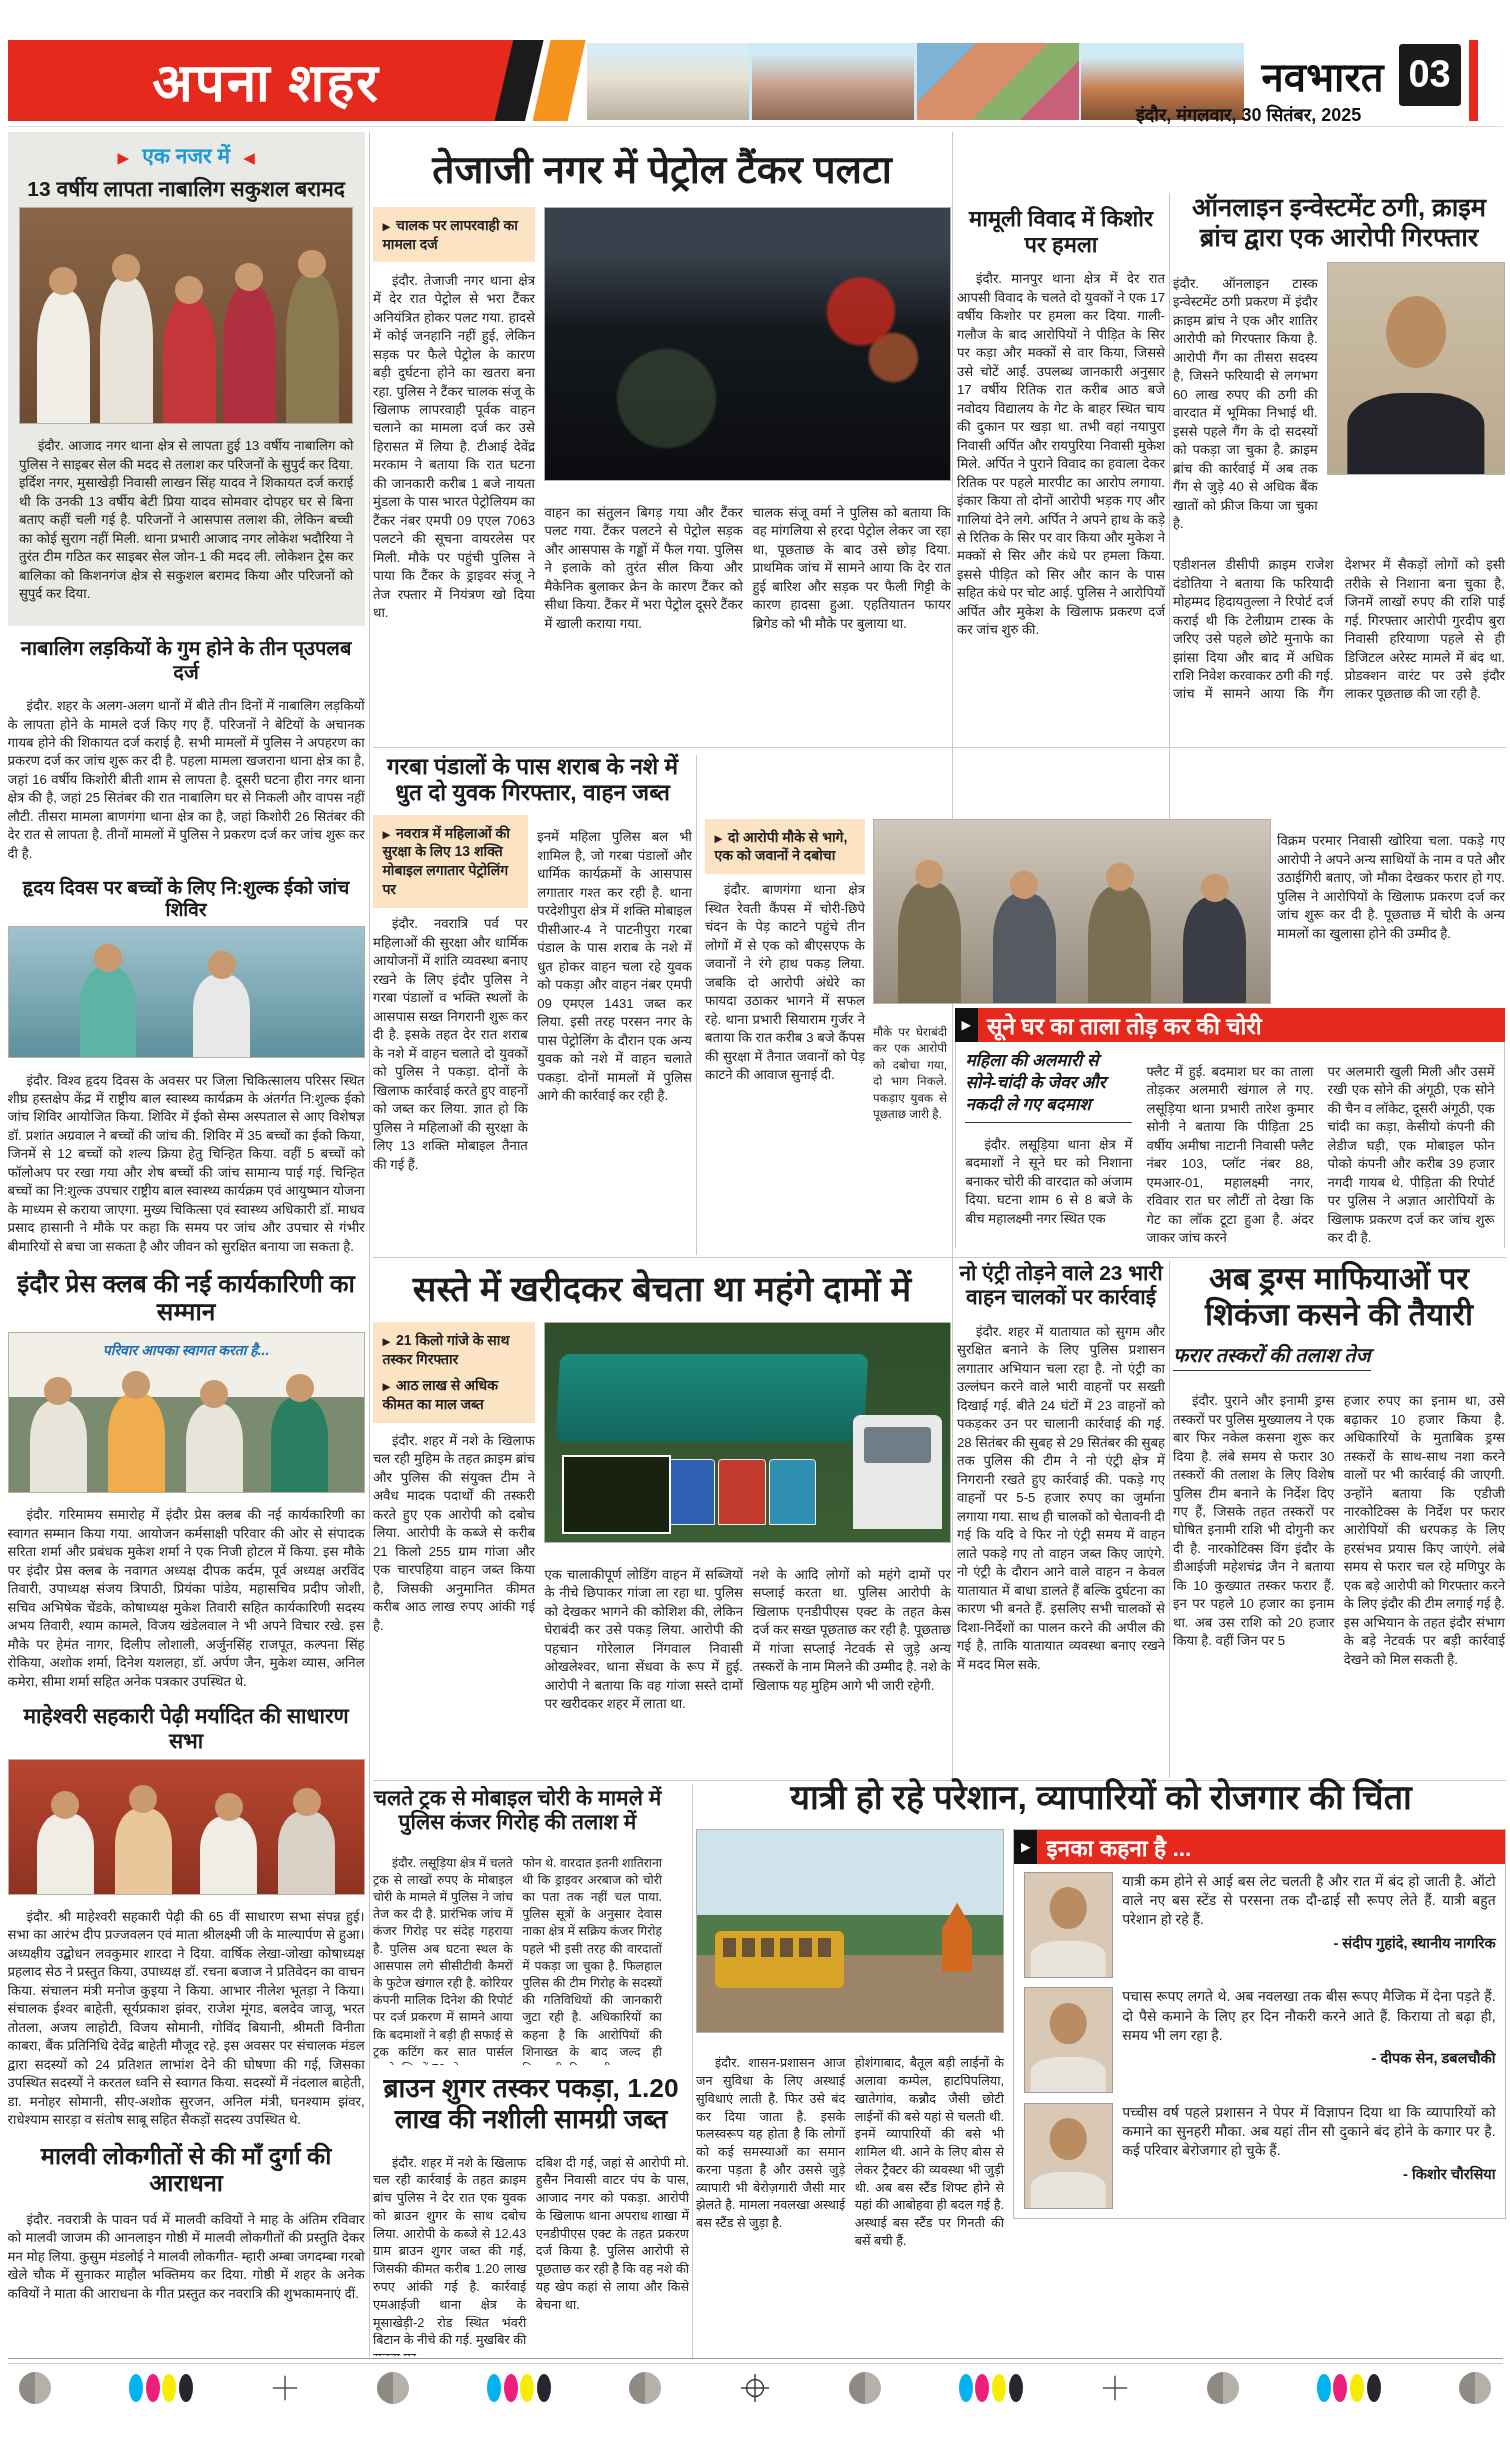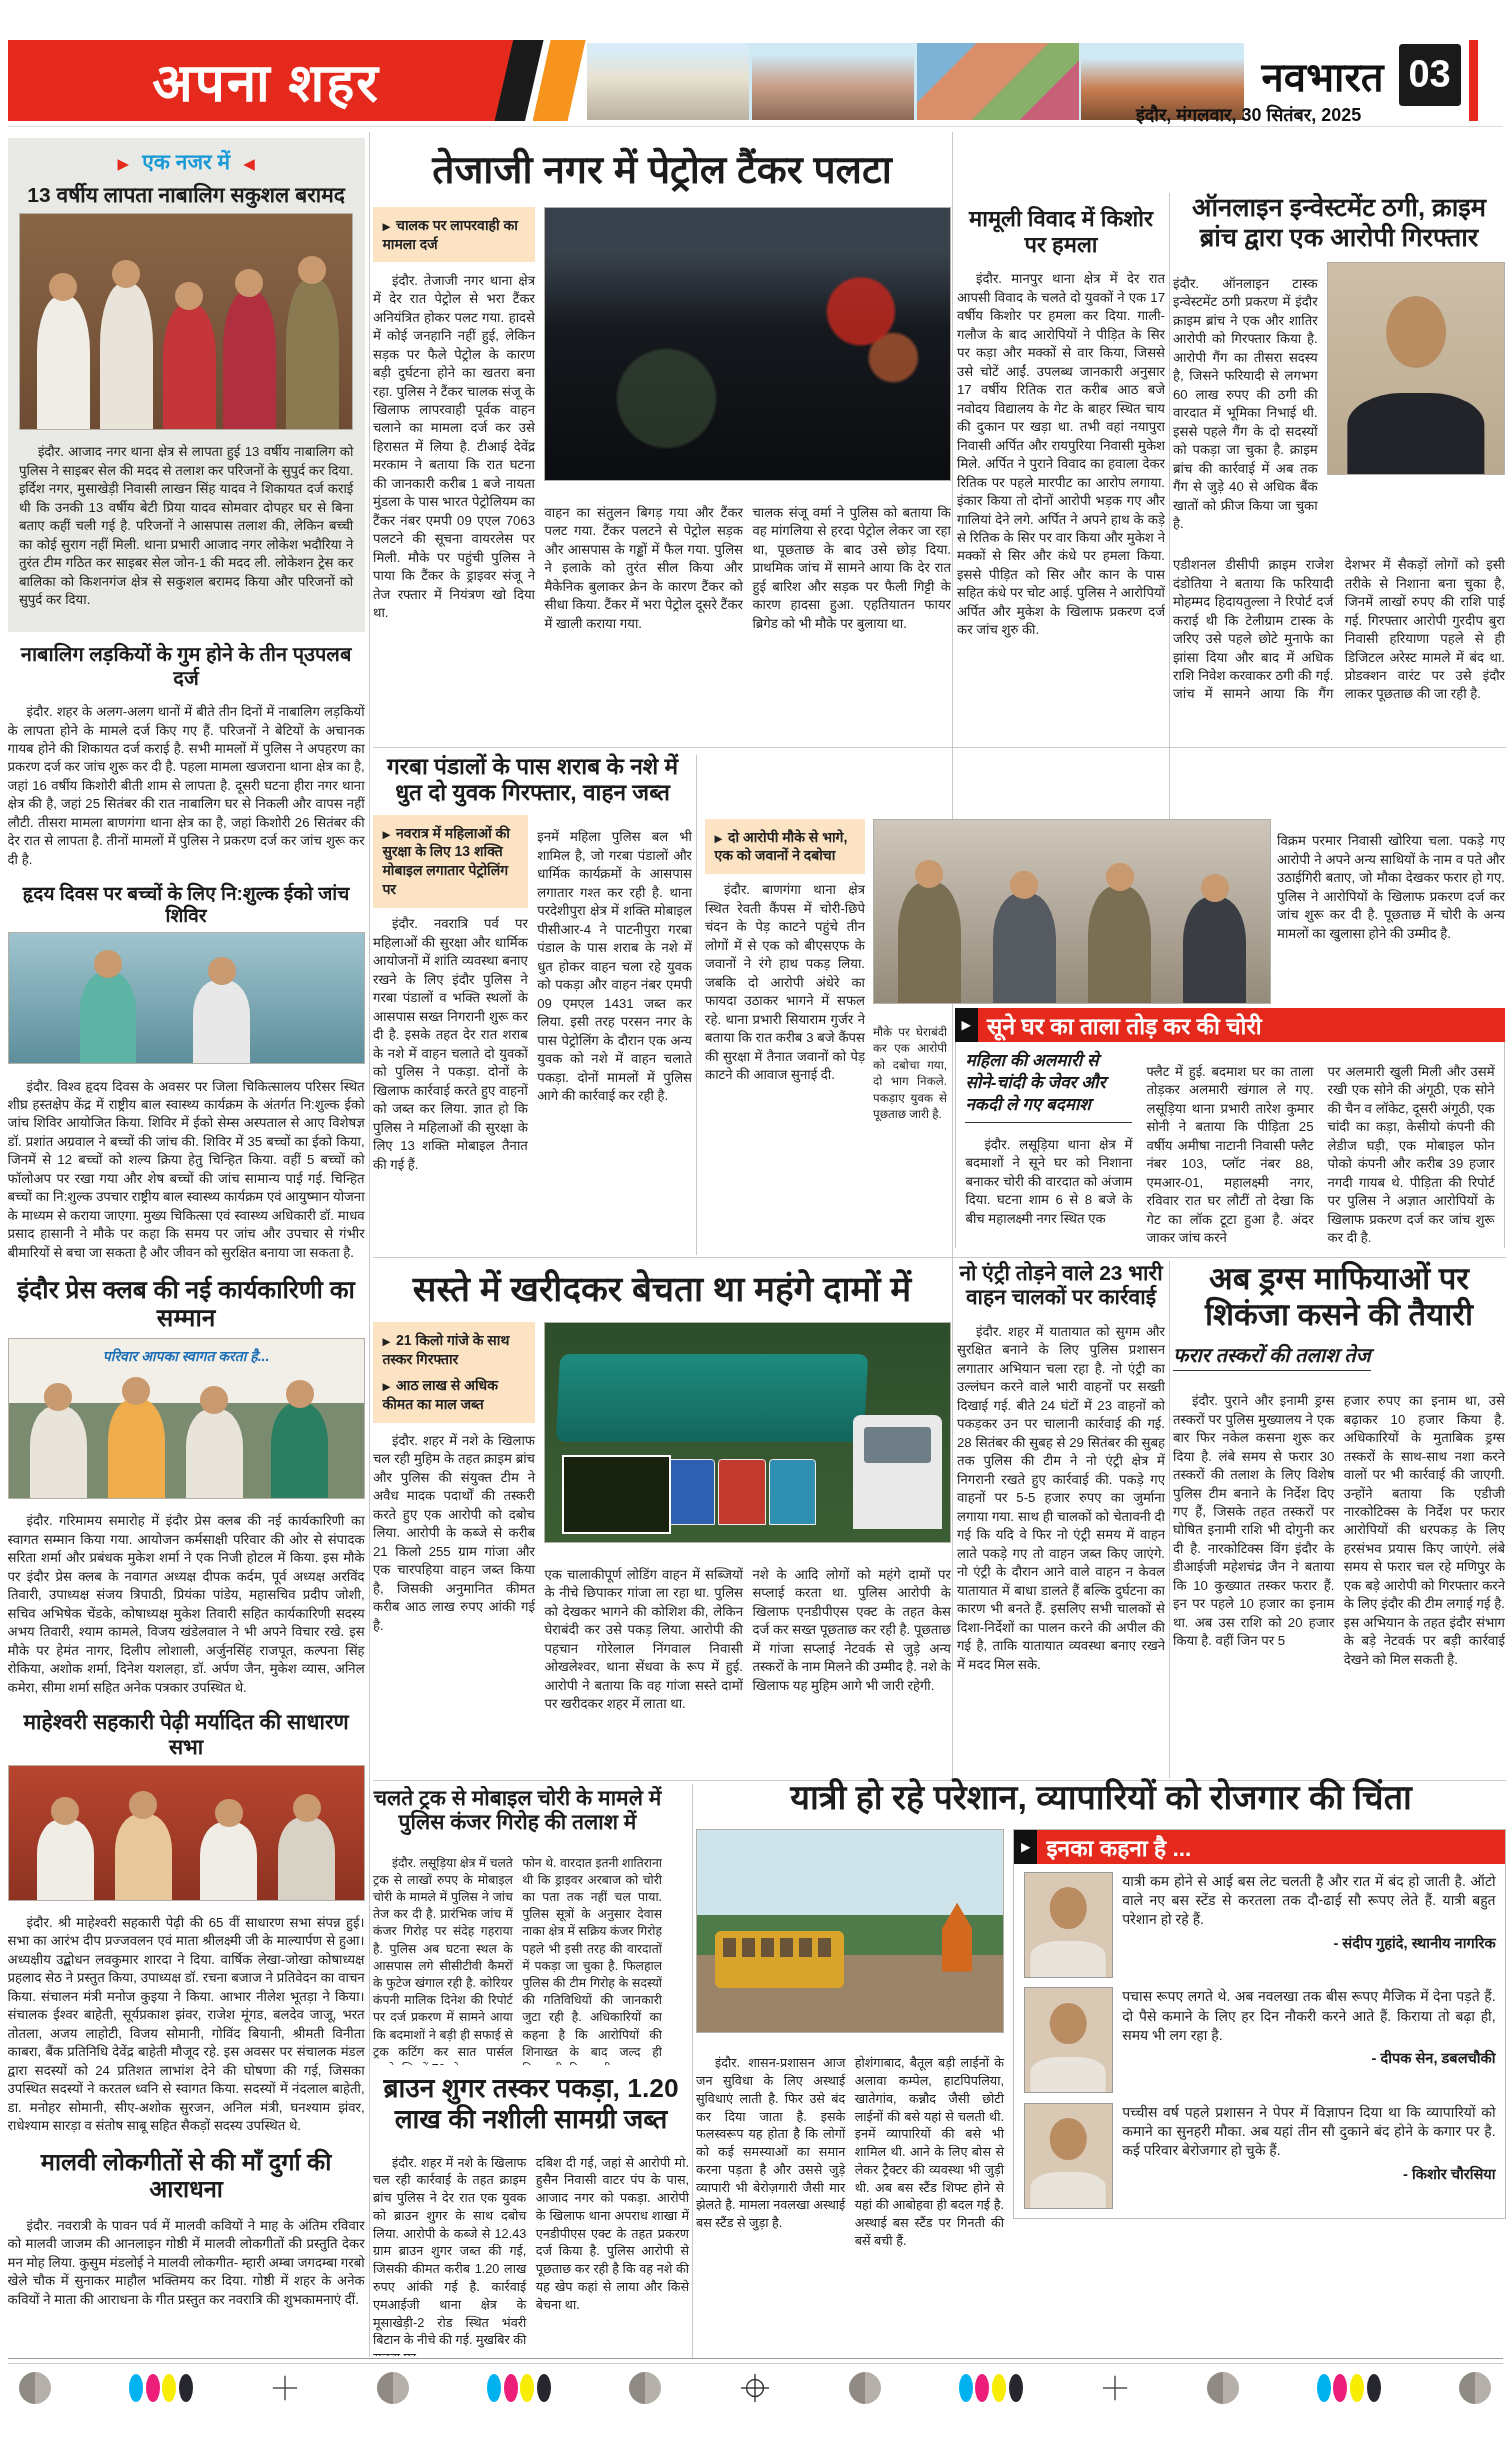--- a/index.html
+++ b/index.html
@@ -84,21 +84,21 @@
       background:repeating-linear-gradient(90deg,#69543a 0 13.2px,#d8a52a 13.2px 19px);}
   .ph-bus .mand{position:absolute;right:10%;bottom:30%;width:10%;height:34%;background:#d2691e;
       clip-path:polygon(50% 0,100% 38%,100% 100%,0 100%,0 38%);}
   .qph{width:87px;height:104px;flex:none;border:0.9px solid #999;position:relative;overflow:hidden;
       background:linear-gradient(180deg,#d9c9b4 0 100%);}
   .qph::before{content:"";position:absolute;top:14%;left:50%;transform:translateX(-50%);
       width:42%;height:40%;border-radius:50%;background:#b98c62;}
   .qph::after{content:"";position:absolute;bottom:0;left:50%;transform:translateX(-50%);
       width:86%;height:34%;border-radius:40% 40% 0 0;background:#e8e4dc;}
   
-  .col-left{position:absolute;left:7.6px;top:138px;width:357px;height:2224px;overflow:hidden;}
+  .col-left{position:absolute;left:7.6px;top:132px;width:357px;height:2224px;overflow:hidden;}
   .eknazar{background:#e9e9e6;padding:9.4px 11.3px;margin-bottom:11.3px;}
   .kicker-row{text-align:center;font-weight:800;font-size:21px;color:#1a9bd7;margin-bottom:3.8px;}
   .kicker-row .rt{color:#e5291d;font-size:15px;margin:0 13.2px;}
   .lh{margin:7.6px 0 5.7px;}
   
   .qbox{border:0.9px solid #bbb;background:#fff;}
   .quote{display:flex;gap:9.4px;padding:7.6px 9.4px 1.9px;}
   .quote .qt{font-size:14px;line-height:1.38;text-align:justify;}
   .quote .qby{font-weight:800;text-align:right;font-size:14.6px;margin-top:1.9px;}
   
@@ -358,21 +358,21 @@
         <div class="qbox">
           <div class="red-banner">
             <span class="notch">
                 <span>▶</span>
               </span>
             <span class="bt">इनका कहना है ...</span>
           </div>
           <div class="quote">
             <div class="qph"></div>
             <div style="flex:1">
-              <p class="qt" style="margin:0">यात्री कम होने से आई बस लेट चलती है और रात में बंद हो जाती है. ऑटो वाले नए बस स्टेंड से करतला तक दौ-ढाई सौ रूपए लेते हैं. यात्री बहुत परेशान हो रहे हैं.</p>
+              <p class="qt" style="margin:0">यात्री कम होने से आई बस लेट चलती है और रात में बंद हो जाती है. ऑटो वाले नए बस स्टेंड से परसना तक दौ-ढाई सौ रूपए लेते हैं. यात्री बहुत परेशान हो रहे हैं.</p>
               <div class="qby">- संदीप गुहांदे, स्थानीय नागरिक</div>
             </div>
           </div>
           <div class="quote">
             <div class="qph"></div>
             <div style="flex:1">
               <p class="qt" style="margin:0">पचास रूपए लगते थे. अब नवलखा तक बीस रूपए मैजिक में देना पड़ते हैं. दो पैसे कमाने के लिए हर दिन नौकरी करने आते हैं. किराया तो बढ़ा ही, समय भी लग रहा है.</p>
               <div class="qby">- दीपक सेन, डबलचौकी</div>
             </div>
           </div>

